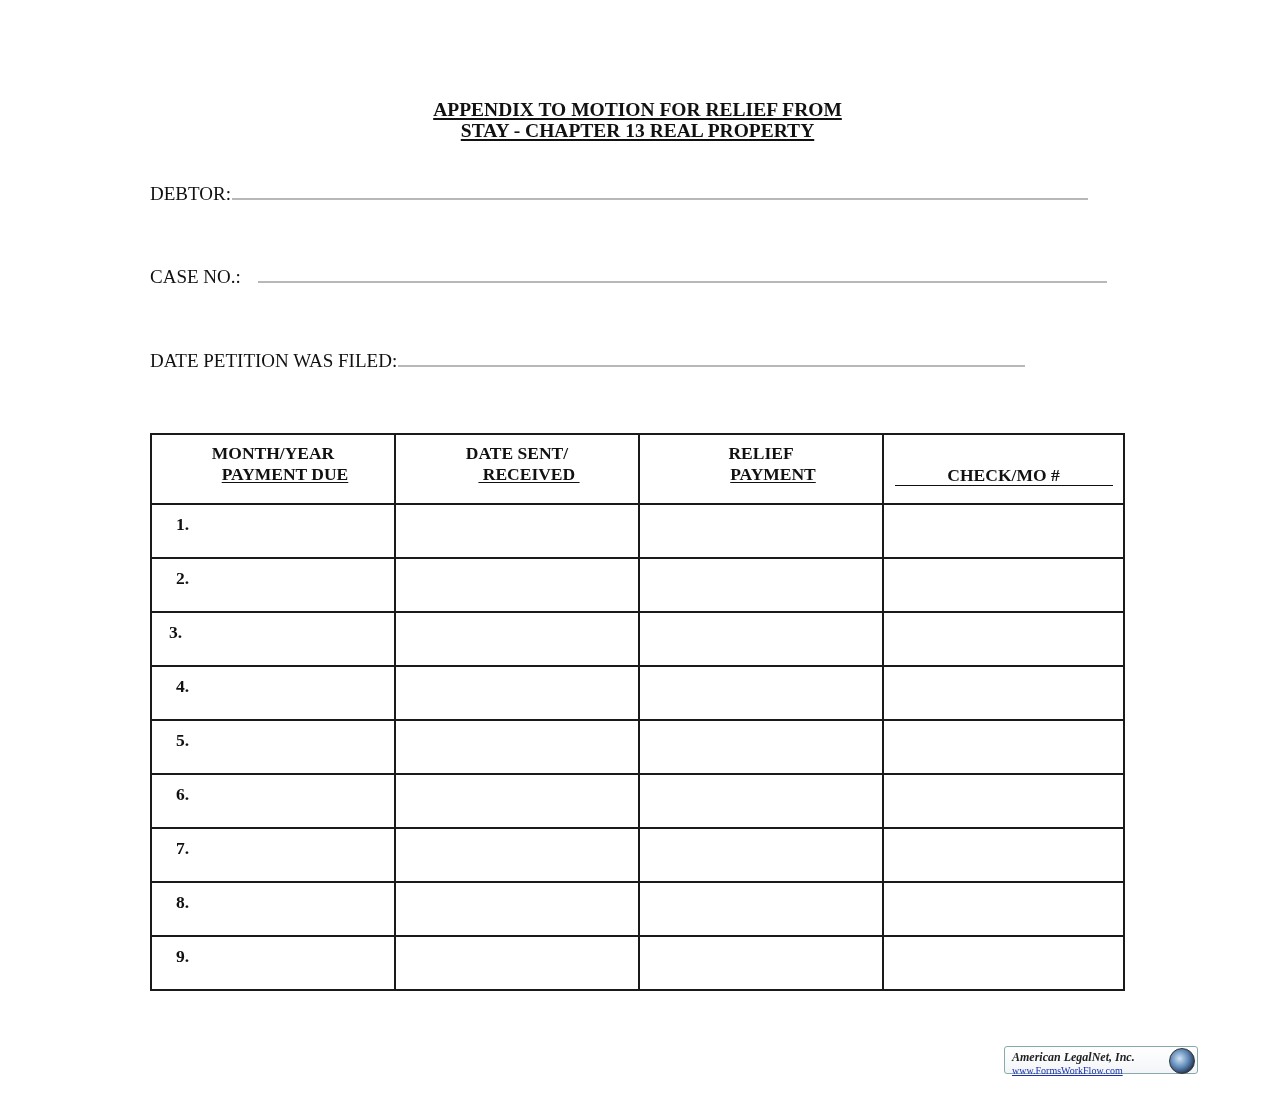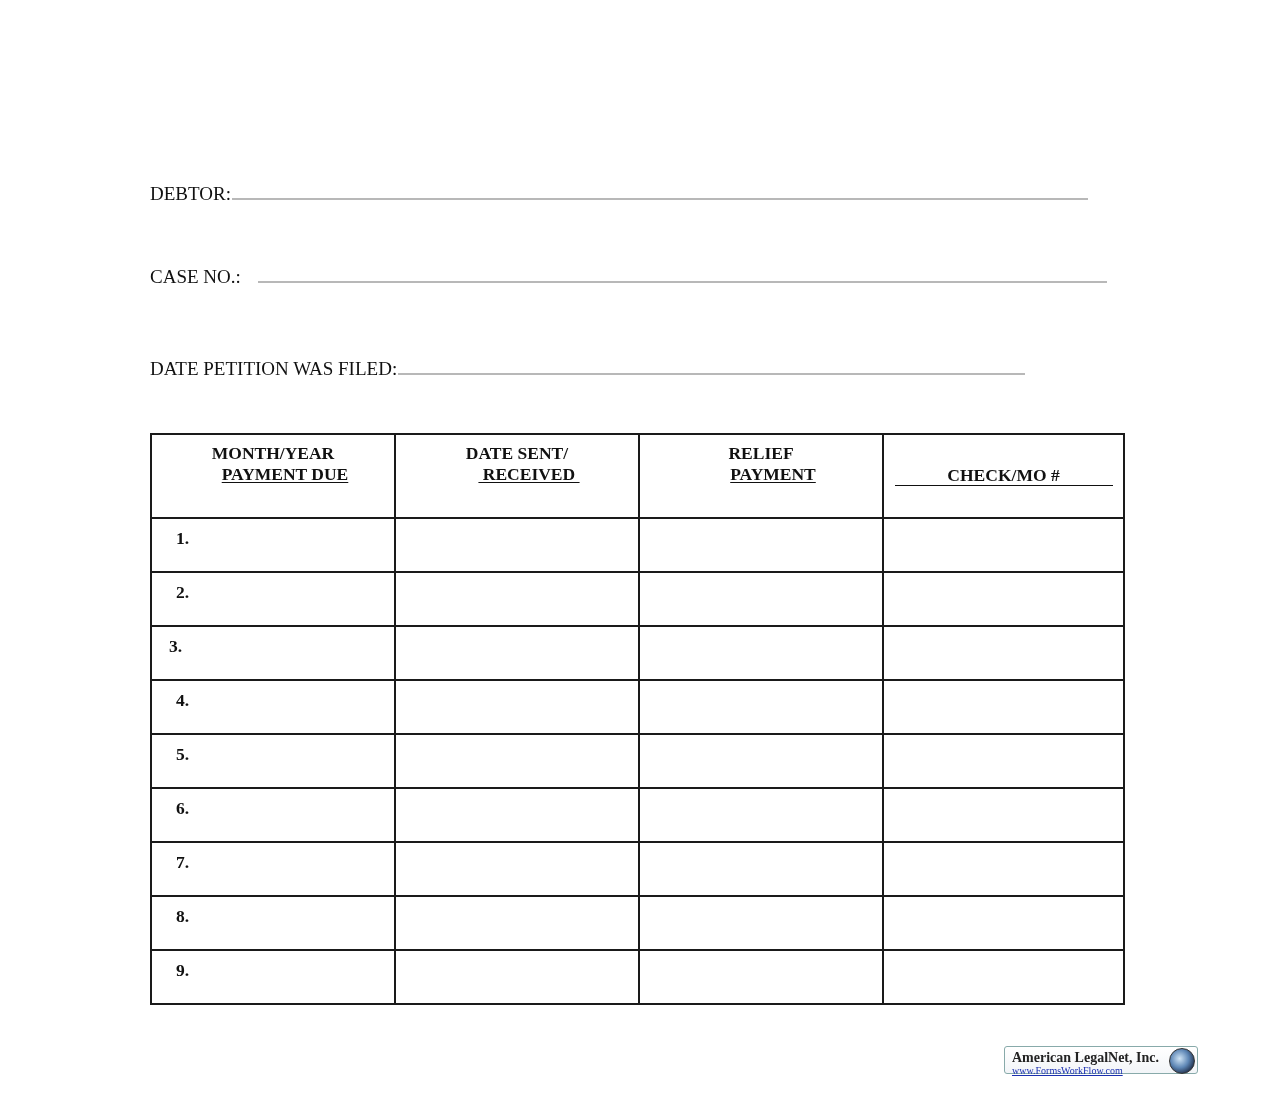--- a/index.html
+++ b/index.html
@@ -3,47 +3,49 @@
   <meta charset="utf-8">
   <style>
     html, body { margin: 0; padding: 0; background: #ffffff; }
     body { width: 1275px; height: 1100px; position: relative; overflow: hidden; font-family: "Liberation Serif", "DejaVu Serif", serif; color: #111; }
     .title { position: absolute; left: 0; width: 1275px; top: 99px; text-align: center; font-weight: bold; font-size: 19.5px; line-height: 21px; }
     .title span { text-decoration: underline; text-underline-offset: 2px; text-decoration-thickness: 1.5px; display: block; }
     .field { position: absolute; left: 150px; font-size: 19px; display: flex; align-items: baseline; white-space: nowrap; }
     .field .blank { display: inline-block; border-bottom: 2px solid #b8b8b8; height: 14px; margin-left: 1px; }
     table.pay { position: absolute; left: 150px; top: 433px; border-collapse: collapse; table-layout: fixed; }
     table.pay td, table.pay th { border: 2px solid #1a1a1a; padding: 0; }
-    table.pay th { height: 84px; font-size: 17.5px; font-weight: bold; vertical-align: top; text-align: center; line-height: 21px; padding-top: 8px; box-sizing: border-box; border-radius: 8px; }
+    table.pay th { height: 70px; font-size: 17.5px; font-weight: bold; vertical-align: top; text-align: center; line-height: 21px; padding-top: 8px; box-sizing: border-box; border-radius: 8px; }
     th .u { text-decoration: underline; text-underline-offset: 2px; margin-left: 24px; }
     th .ul2 { display: inline-block; border-bottom: 1.5px solid #111; width: 218px; line-height: 19px; margin-top: 23px; }
     table.pay td { height: 52px; vertical-align: top; }
     td .num { display: block; font-weight: bold; font-size: 17.5px; padding: 9px 0 0 24px; }
     .logo { position: absolute; left: 1004px; top: 1046px; width: 194px; height: 28px; border: 1px solid #8aa; border-radius: 3px; background: linear-gradient(#ffffff, #f2f5f8); box-sizing: border-box; }
-    .logo .l1 { position: absolute; left: 7px; top: 3px; font-size: 14px; font-weight: bold; font-family: "Liberation Serif", serif; color: #222; }
+    .logo .l1 { position: absolute; left: 7px; top: 3px; font-size: 12px; font-weight: bold; font-family: "Liberation Serif", serif; color: #222; font-style: italic; }
     .logo .l2 { position: absolute; left: 7px; top: 18px; font-size: 10px; font-family: "Liberation Serif", serif; color: #1a2fb0; text-decoration: underline; }
     .logo .globe { position: absolute; right: 2px; top: 1px; width: 24px; height: 24px; border-radius: 50%; background: radial-gradient(circle at 40% 40%, #cfe4f5 0%, #5d86b5 45%, #1d2a44 80%); border: 1px solid #333; }
   </style>
 </head>
 <body>
 
 <div class="title">
+  <span>APPENDIX TO MOTION FOR RELIEF FROM</span>
+  <span>STAY - CHAPTER 13 REAL PROPERTY</span>
 </div>
 
 <div class="field" style="top:183px;">
   <span>DEBTOR:</span>
   <span class="blank" style="width:856px;"></span>
 </div>
 
 <div class="field" style="top:266px;gap:16px;">
   <span>CASE NO.:</span>
   <span class="blank" style="width:849px;"></span>
 </div>
 
-<div class="field" style="top:350px;margin-top:8px;">
+<div class="field" style="top:350px;">
   <span>DATE PETITION WAS FILED:</span>
   <span class="blank" style="width:627px;"></span>
 </div>
 
 <table class="pay">
   <colgroup>
     <col style="width:244px">
       <col style="width:244px">
       <col style="width:244px">
       <col style="width:241px">

